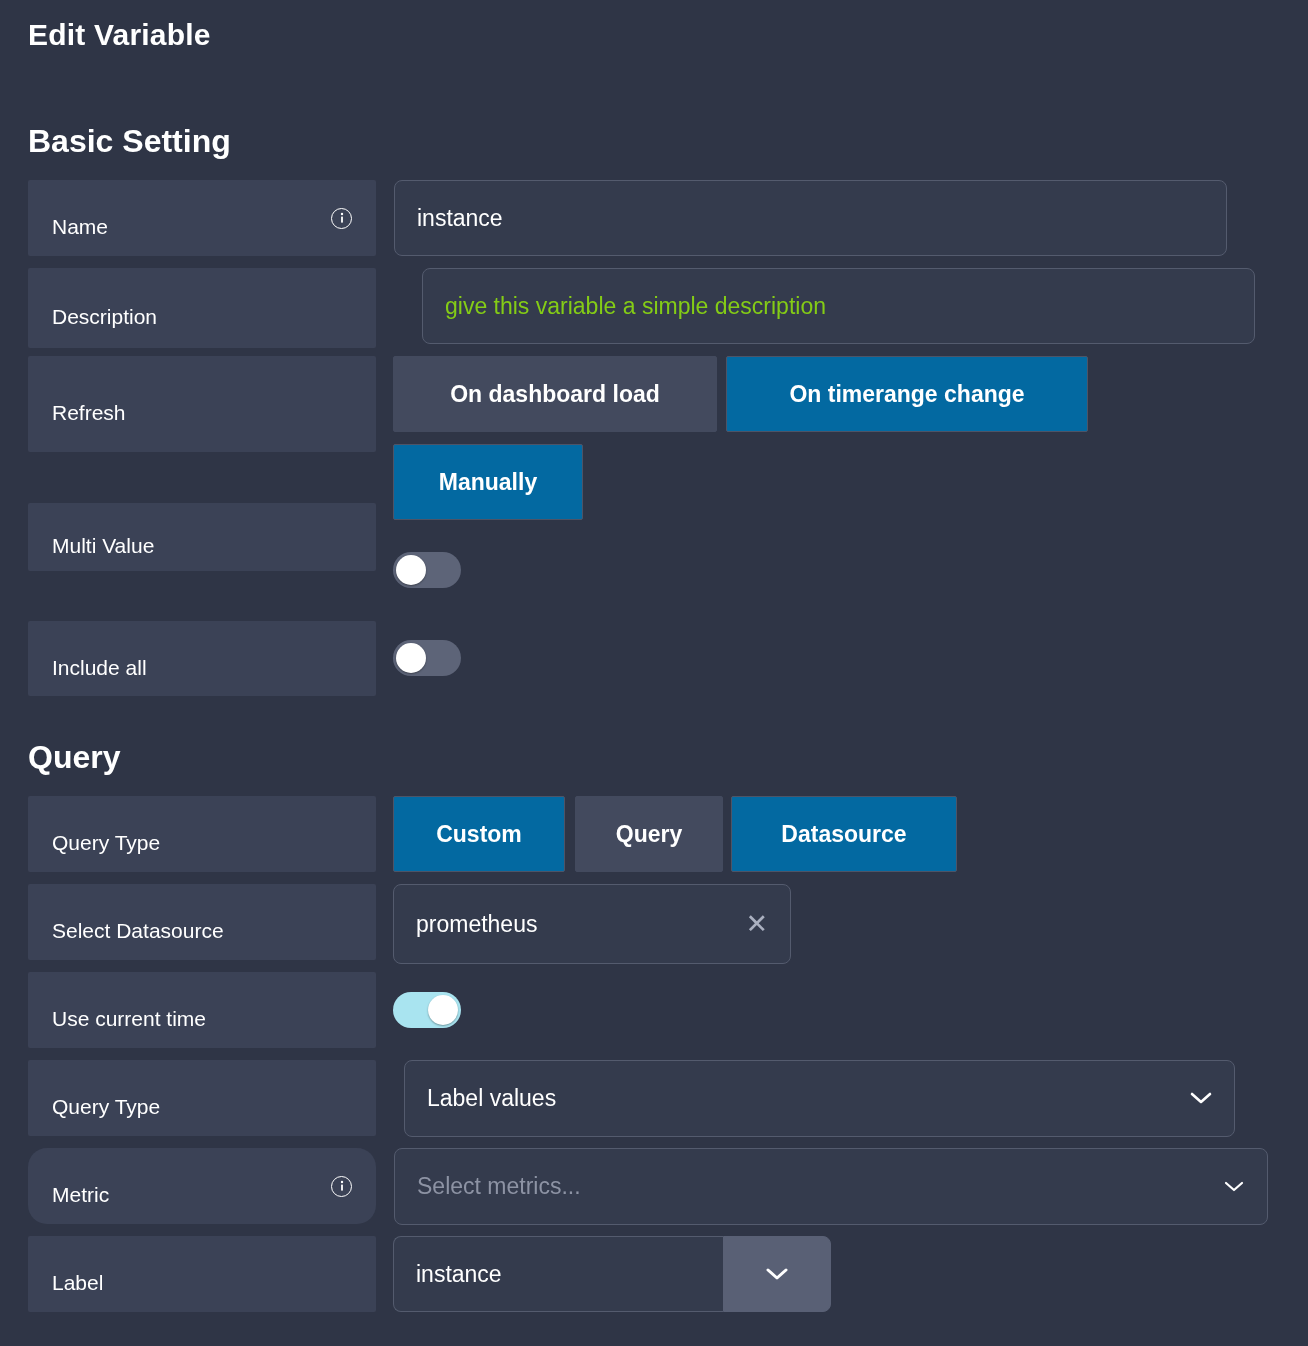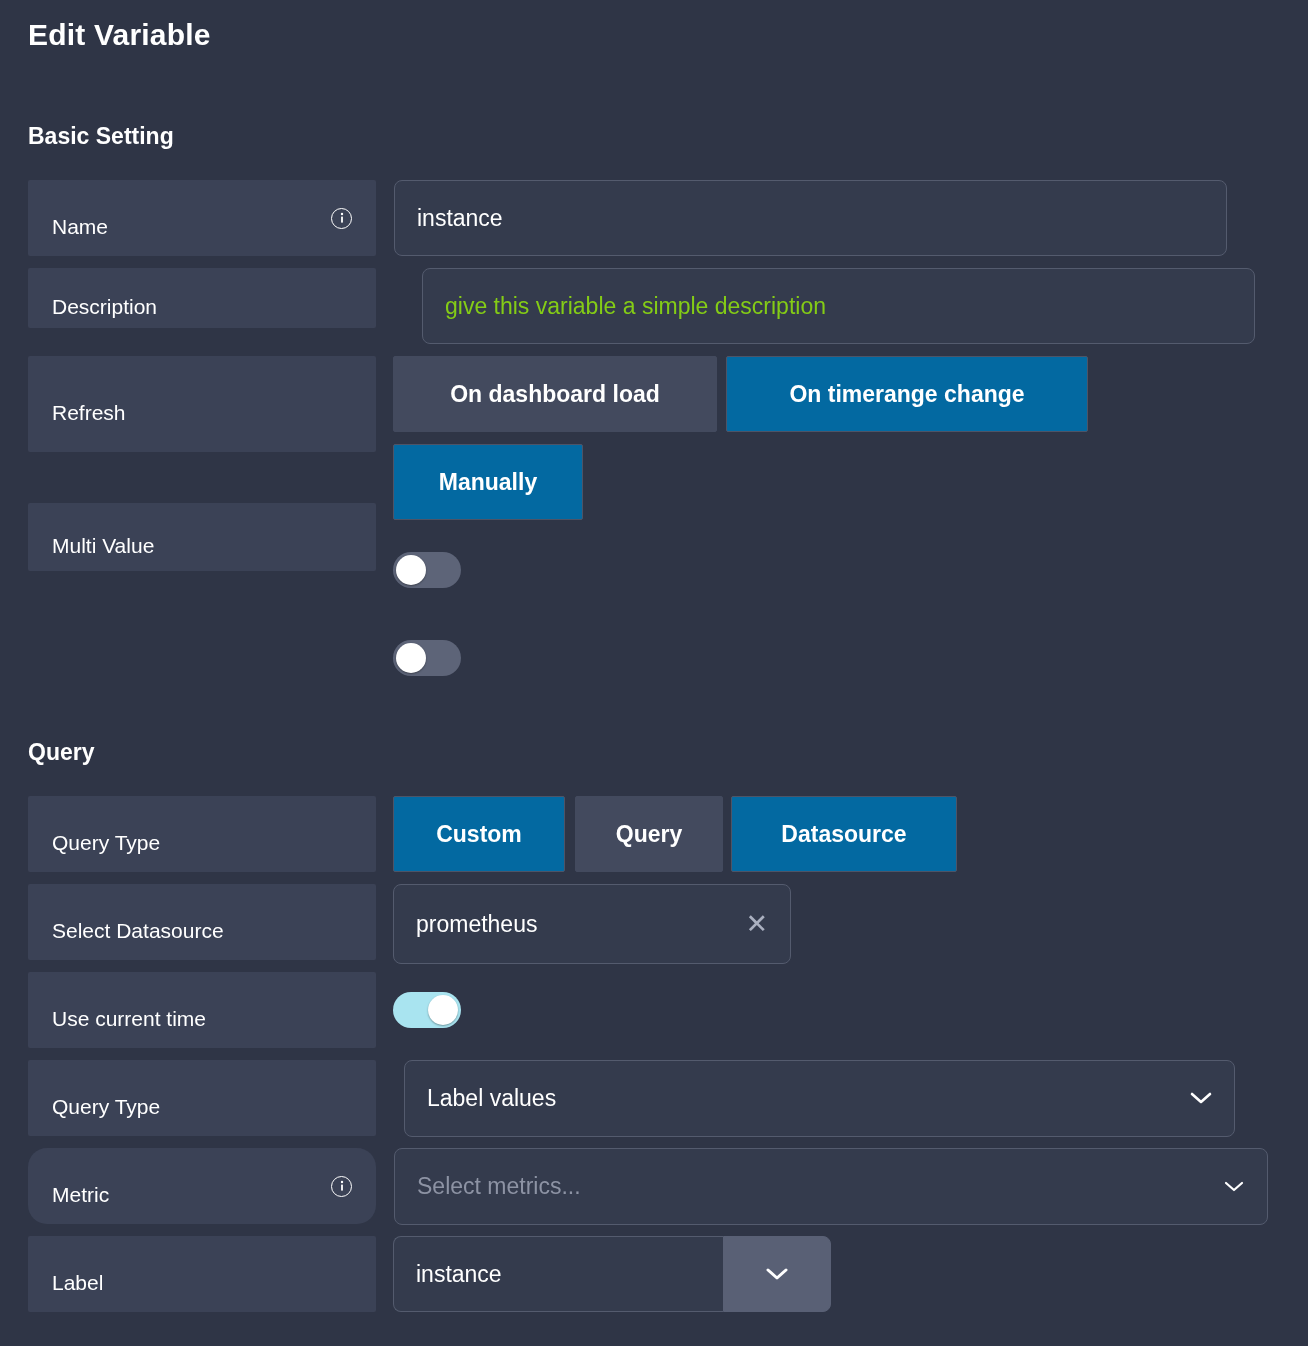--- a/index.html
+++ b/index.html
@@ -28,21 +28,21 @@
     font-size: 30px;
     font-weight: bold;
     color: #ffffff;
     letter-spacing: 0.2px;
   }
 
   
   .section-heading {
     position: absolute;
     left: 28px;
-    font-size: 23px;
+    font-size: 32px;
     font-weight: bold;
     color: #ffffff;
   }
   #heading-basic { top: 123px; }
   #heading-query { top: 739px; }
 
   .row-label {
     position: absolute;
     left: 28px;
     width: 348px;
@@ -212,41 +212,44 @@
       <svg width="14" height="14" viewBox="0 0 14 14">
         <circle cx="7" cy="3" r="1.2" fill="#ffffff"></circle>
         <rect x="6.1" y="5.6" width="1.8" height="6" fill="#ffffff"></rect>
       </svg>
     </span>
   </div>
   <div class="field" style="left:394px; top:180px; width:833px; height:76px;">
     <div class="text-input">instance</div>
   </div>
 
-  <div class="row-label" style="top:268px; height:60px;">
+  <div class="row-label" style="top:268px; height:80px;">
     <span class="lbl">Description</span>
   </div>
   <div class="field" style="left:394px; top:268px; width:833px; height:76px;">
     <div class="text-input placeholder">give this variable a simple description</div>
   </div>
 
   <div class="row-label" style="top:356px; height:96px;">
     <span class="lbl">Refresh</span>
   </div>
   <div class="seg-btn selected" style="left:393px; top:356px; width:324px;">On dashboard load</div>
   <div class="seg-btn" style="left:726px; top:356px; width:362px;">On timerange change</div>
   <div class="seg-btn" style="left:393px; top:444px; width:190px;">Manually</div>
 
   <div class="row-label" style="top:503px; height:68px;">
     <span class="lbl">Multi Value</span>
   </div>
   <div class="toggle" style="left:393px; top:552px;">
     <span class="knob"></span>
   </div>
 
+  <div class="row-label" style="top:621px; height:75px;">
+    <span class="lbl">Include all</span>
+  </div>
   <div class="toggle" style="left:393px; top:640px;">
     <span class="knob"></span>
   </div>
 
   <div class="section-heading" id="heading-query">Query</div>
 
   <div class="row-label" style="top:796px; height:76px;">
     <span class="lbl">Query Type</span>
   </div>
   <div class="seg-btn" style="left:393px; top:796px; width:172px;">Custom</div>

